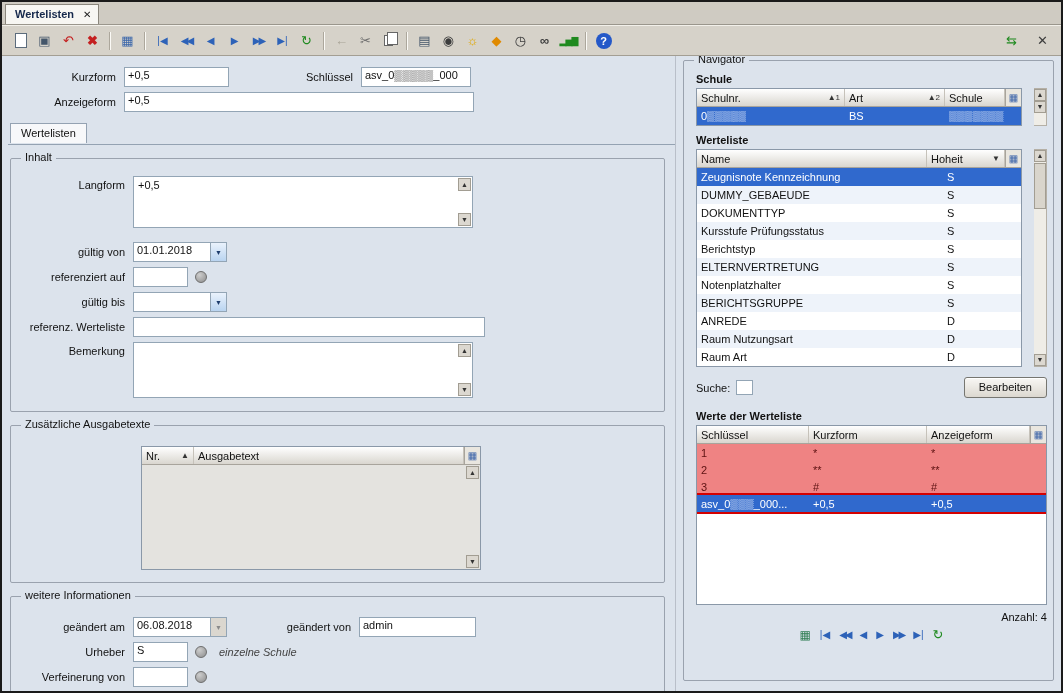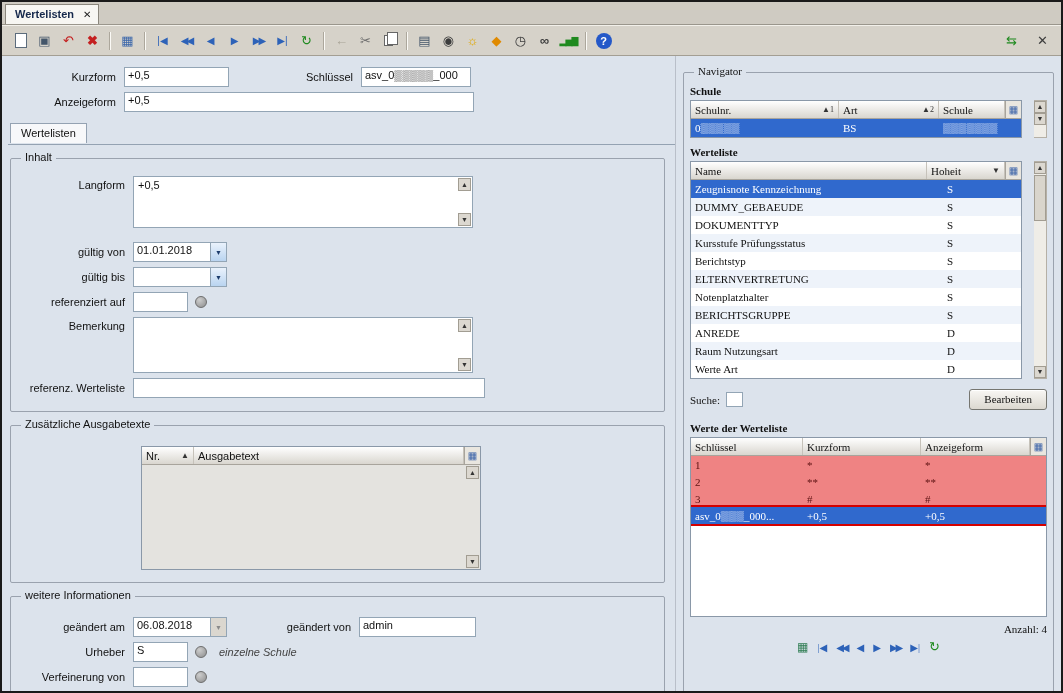--- a/index.html
+++ b/index.html
@@ -82,21 +82,21 @@
   .grow.current { outline:2px solid #d40000; outline-offset:0; position:relative; z-index:2; }
   .gbody-empty { position:relative; height:104px; background:#e4e3df; }
   .werte-body { height:160px; background:#fff; }
 
   .vscroll { width:13px; flex:0 0 auto; background:#efede7; border:1px solid #b5b0a6; border-left:none; display:flex; flex-direction:column; }
   .sb { height:12px; background:#dcd8d0; border:1px solid #a29d92; font-size:7px; line-height:10px; text-align:center; color:#333; cursor:pointer; flex:0 0 auto; }
   .vthumb { height:46px; background:#d9d5cc; border:1px solid #a29d92; margin:1px 0; flex:0 0 auto; cursor:pointer; }
   .vtrack { flex:1; }
 
   
-  .nav-group { margin:16px 0 0 0; padding:4px 6px 6px 6px; height:calc(100% - 10px); background:#dce3ec;font-family:Liberation Serif, serif; }
+  .nav-group { margin:4px 0 0 0; padding:4px 6px 6px 12px; height:calc(100% - 10px); background:#dce3ec; }
   .bold-label { font-weight:bold; margin:8px 0 3px 0; }
   .search-row { display:flex; align-items:center; margin-top:10px; }
   .search-box { width:17px; height:15px; background:#fff; border:1px solid #93a5b5; margin-left:6px; cursor:pointer; }
   .btn { margin-left:auto; padding:3px 14px 4px 14px; background:linear-gradient(#f8f7f4,#dcd8d0); border:1px solid #767670; border-radius:3px; box-shadow:inset 0 1px 0 #fff; cursor:pointer; }
   .anzahl { text-align:right; margin-top:6px; }
   .pager { display:flex; justify-content:center; align-items:center; gap:9px; margin-top:4px; }
   .pg { font-size:10px; color:#2d62b8; cursor:pointer; }
   .pg.tbl { font-size:12px; color:#2e7d52; }
   .pg.rf { font-size:13px; color:#1f8a1f; }
 </style>
@@ -186,45 +186,45 @@
 
         <div class="frow" style="margin-top:14px;">
           <span class="flabel">gültig von</span>
           <span class="combo">
             <span class="tin w72">01.01.2018</span>
             <span class="drop">▼</span>
           </span>
         </div>
 
         <div class="frow">
+          <span class="flabel">referenziert auf</span>
+          <div class="tin w55"></div>
+          <span class="circle-btn"></span>
+        </div>
+
+        <div class="frow">
           <span class="flabel">gültig bis</span>
           <span class="combo">
             <span class="tin w72"></span>
             <span class="drop">▼</span>
           </span>
         </div>
 
         <div class="frow">
-          <span class="flabel">referenziert auf</span>
-          <div class="tin w55"></div>
-          <span class="circle-btn"></span>
+          <span class="flabel">referenz. Werteliste</span>
+          <div class="tin w352"></div>
         </div>
 
         <div class="frow top">
           <span class="flabel pt">Bemerkung</span>
           <div class="ta-wrap w340 h56">
             <div class="ta-text"></div>
             <span class="sbtn up">▲</span>
             <span class="sbtn dn">▼</span>
           </div>
-        </div>
-
-        <div class="frow">
-          <span class="flabel">referenz. Werteliste</span>
-          <div class="tin w352"></div>
         </div>
       </div>
 
       <div class="group">
         <span class="legend">Zusätzliche Ausgabetexte</span>
         <div class="indent" style="margin-top:8px; margin-bottom:4px;">
           <div class="grid w340">
             <div class="ghead">
               <span class="gh gw52">
                 <span>Nr.</span>
@@ -364,21 +364,21 @@
                   <span class="gcell flex1">ANREDE</span>
                   <span class="gcell gw78">D</span>
                 </div>
 
                 <div class="grow">
                   <span class="gcell flex1">Raum Nutzungsart</span>
                   <span class="gcell gw78">D</span>
                 </div>
 
                 <div class="grow">
-                  <span class="gcell flex1">Werte Art</span>
+                  <span class="gcell flex1">Raum Art</span>
                   <span class="gcell gw78">D</span>
                 </div>
               </div>
           </div>
           <div class="vscroll">
             <span class="sb">▲</span>
             <span class="vthumb"></span>
             <span class="vtrack"></span>
             <span class="sb">▼</span>
           </div>

